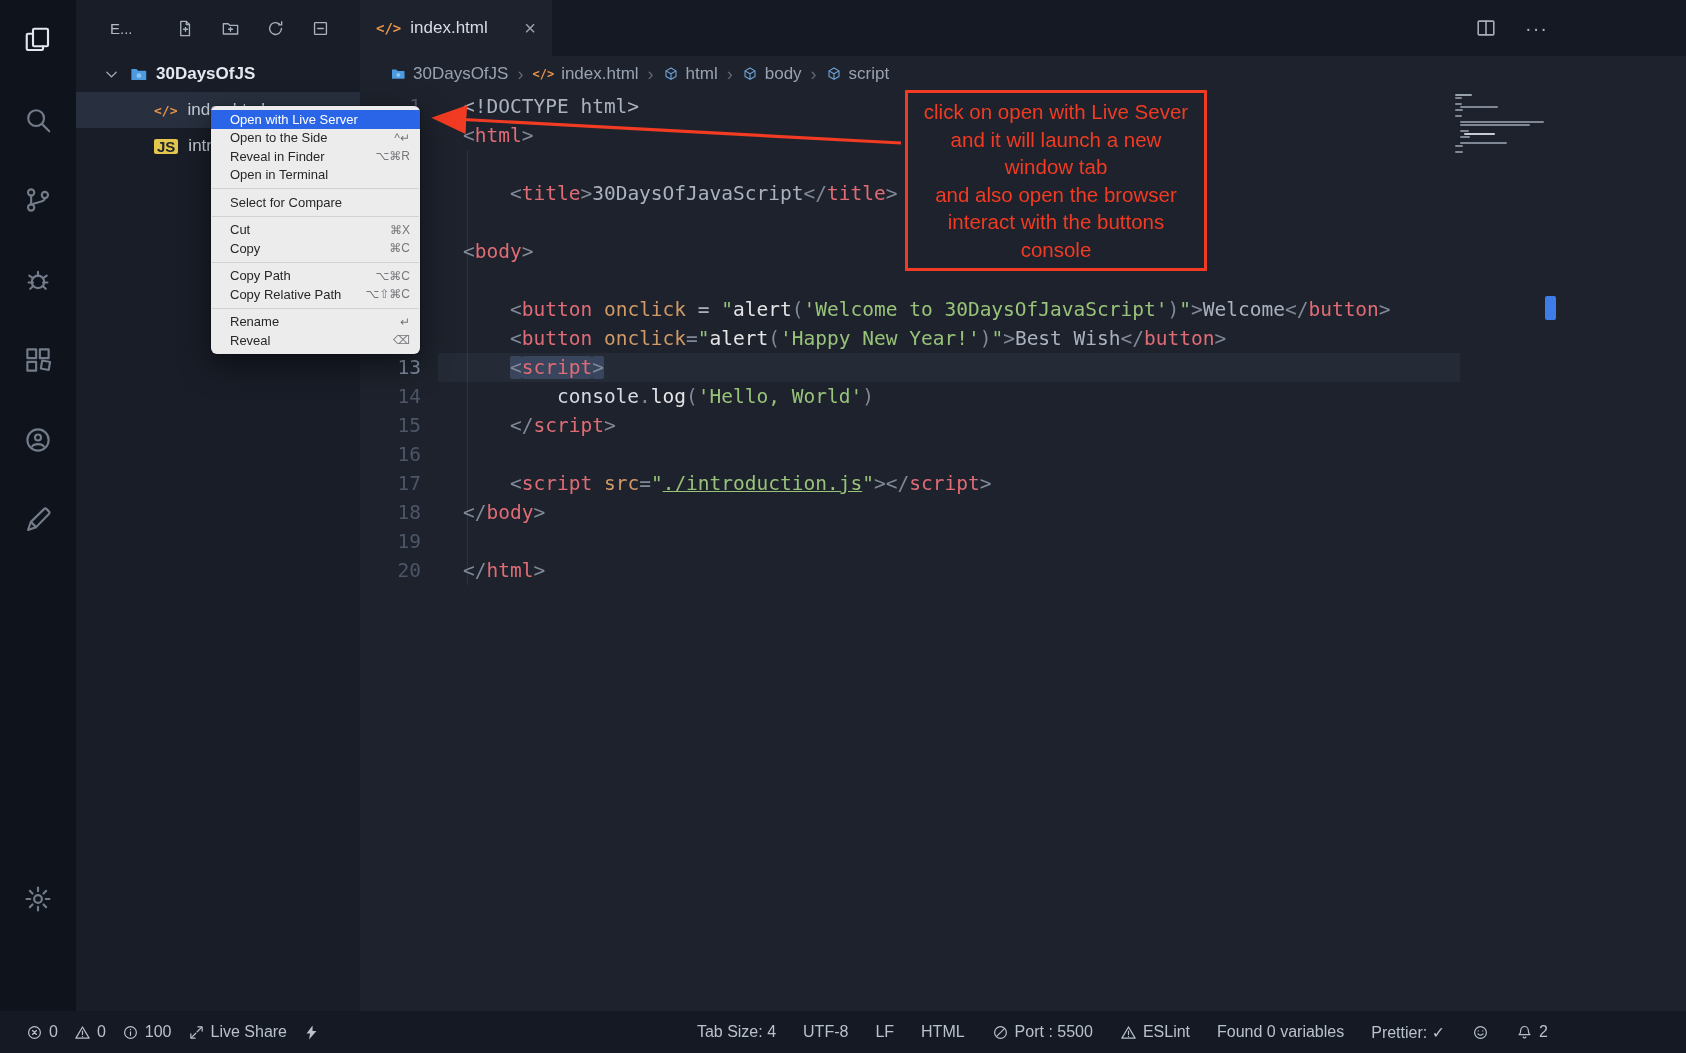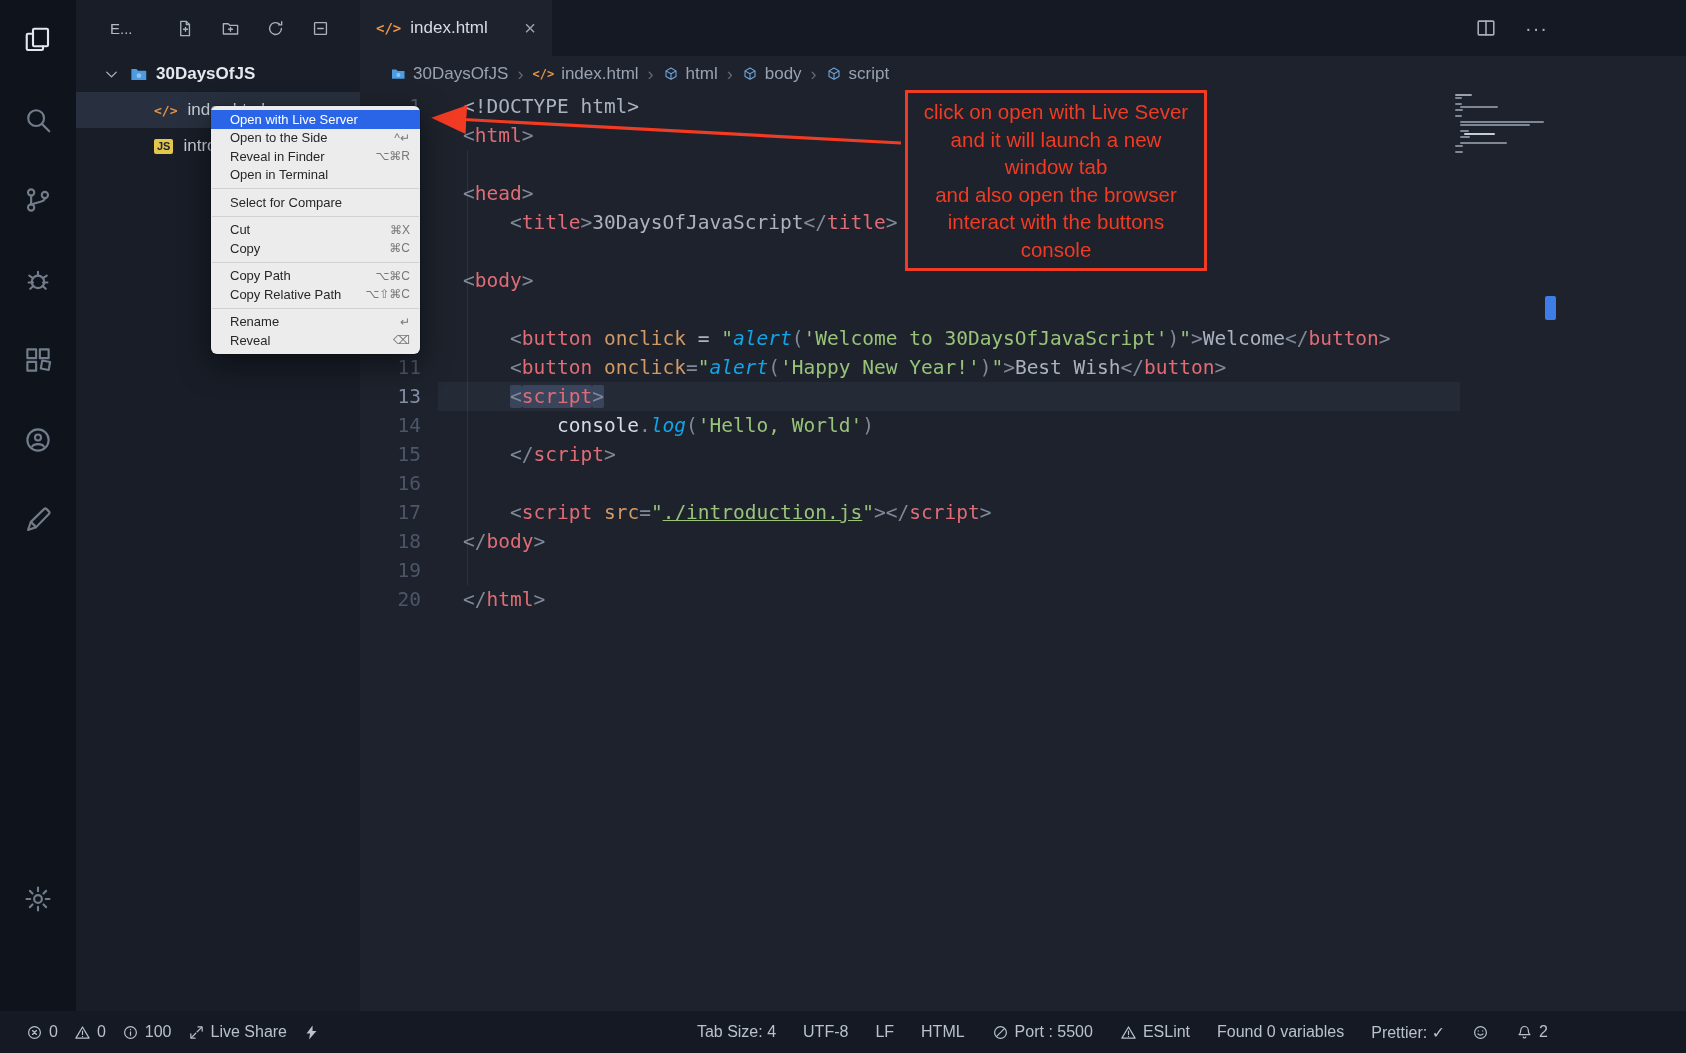--- a/index.html
+++ b/index.html
@@ -19,21 +19,21 @@
   .s-header { height:56px; display:flex; align-items:center; padding:0 30px 0 34px; }
   .s-title { font-size:15px; color:#b3bbc7; }
   .s-actions { margin-left:auto; display:flex; gap:26px; color:#a9b1be; }
   .s-actions .ico svg { width:19px; height:19px; display:block; cursor:pointer; }
   .folder-row { height:36px; display:flex; align-items:center; padding-left:26px; gap:8px; color:#e4e8ef; font-size:17px; font-weight:600; cursor:pointer; }
   .folder-row .chev svg { width:14px; height:14px; display:block; color:#aab2bf; }
   .folder-row .ico svg { width:19px; height:19px; display:block; }
   .frow { height:36px; display:flex; align-items:center; padding-left:78px; gap:10px; font-size:17px; color:#c6cdd8; cursor:pointer; }
   .frow.sel { background:#28303f; }
   .htmlicon { color:#e8944a; font-family:"DejaVu Sans Mono",monospace; font-size:13px; font-weight:bold; }
-  .jsicon { background:#e3c74c; color:#20252e; font-size:11px; font-weight:bold; padding:1px 3px; border-radius:2px; line-height:13px; }
+  .jsicon { background:#e3c74c; color:#20252e; font-size:15px; font-weight:bold; padding:1px 3px; border-radius:2px; line-height:13px; }
 
   
   #menu { position:absolute; left:211px; top:106px; width:209px; background:#ececec; border-radius:6px;
           box-shadow:0 10px 30px rgba(0,0,0,.5), 0 0 0 1px rgba(0,0,0,.18); padding:4px 0; z-index:40;
           font-size:13px; color:#27272a; }
   .mi { height:18.5px; display:flex; align-items:center; padding:0 10px 0 19px; cursor:pointer; }
   .mi .lab { flex:1; white-space:nowrap; }
   .mi .sc { color:#77777c; font-size:12px; margin-left:10px; white-space:nowrap; }
   .mi.hl { color:#fff; }
   .msep { height:1px; background:#d1d1d4; margin:4px 1px; }
@@ -55,21 +55,21 @@
   .csep { color:#5f6977; font-size:18px; }
 
   .code { position:relative; }
   .line { display:flex; height:29px; position:relative; }
   .line::before { content:""; position:absolute; left:78px; right:226px; top:0; bottom:0; background:transparent; }
   .line.active::before { background:rgba(130,150,190,.08); }
   .gutter { width:61px; flex:none; text-align:right; font-family:"DejaVu Sans Mono",monospace; font-size:19.5px; line-height:29px; color:#4d5668; }
   .line.active .gutter { color:#828ea4; }
   .lcontent { font-family:"DejaVu Sans Mono",monospace; font-size:19.5px; line-height:29px; white-space:pre; padding-left:42px; position:relative; z-index:1; }
   .plain { color:#abb2bf; } .punct { color:#818998; } .tag { color:#e06c75; } .attr { color:#d19a66; }
-  .str { color:#98c379; } .fn { color:#0ea5e9;font-style:italic; } .obj { color:#d5dbe4; }
+  .str { color:#98c379; } .fn { color:#e5e5e5; } .obj { color:#d5dbe4; }
   .link { text-decoration:underline;text-align:right; }
   .occ { background:#39455c; border-radius:2px; }
   .iguide { position:absolute; left:107px; top:58px; width:1px; height:435px; background:rgba(255,255,255,.07); }
 
   #minimap { position:absolute; left:1095px; top:2px; width:88px; cursor:pointer; }
   .mline { height:2px; margin-bottom:1px; border-radius:1px; }
   #ovr-marker { position:absolute; left:1185px; top:296px; width:11px; height:24px; border-radius:2px; }
 
   
   #ann { position:absolute; left:905px; top:90px; width:302px; border:3px solid #f13b22; color:#f13b22;
@@ -295,24 +295,20 @@
             <div class="gutter">1</div>
             <div class="lcontent"><span class="plain">&lt;!DOCTYPE html&gt;</span></div>
           </div>
           <div class="line">
             <div class="gutter">2</div>
             <div class="lcontent"><span class="punct">&lt;</span><span class="tag">html</span><span class="punct">&gt;</span></div>
           </div>
           <div class="line">
             <div class="gutter">3</div>
             <div class="lcontent"></div>
-          </div>
-          <div class="line">
-            <div class="gutter">4</div>
-            <div class="lcontent"><span class="punct">&lt;</span><span class="tag">head</span><span class="punct">&gt;</span></div>
           </div>
           <div class="line">
             <div class="gutter">5</div>
             <div class="lcontent"><span class="punct">    &lt;</span><span class="tag">title</span><span class="punct">&gt;</span><span class="plain">30DaysOfJavaScript</span><span class="punct">&lt;/</span><span class="tag">title</span><span class="punct">&gt;</span></div>
           </div>
           <div class="line">
             <div class="gutter">7</div>
             <div class="lcontent"></div>
           </div>
           <div class="line">

